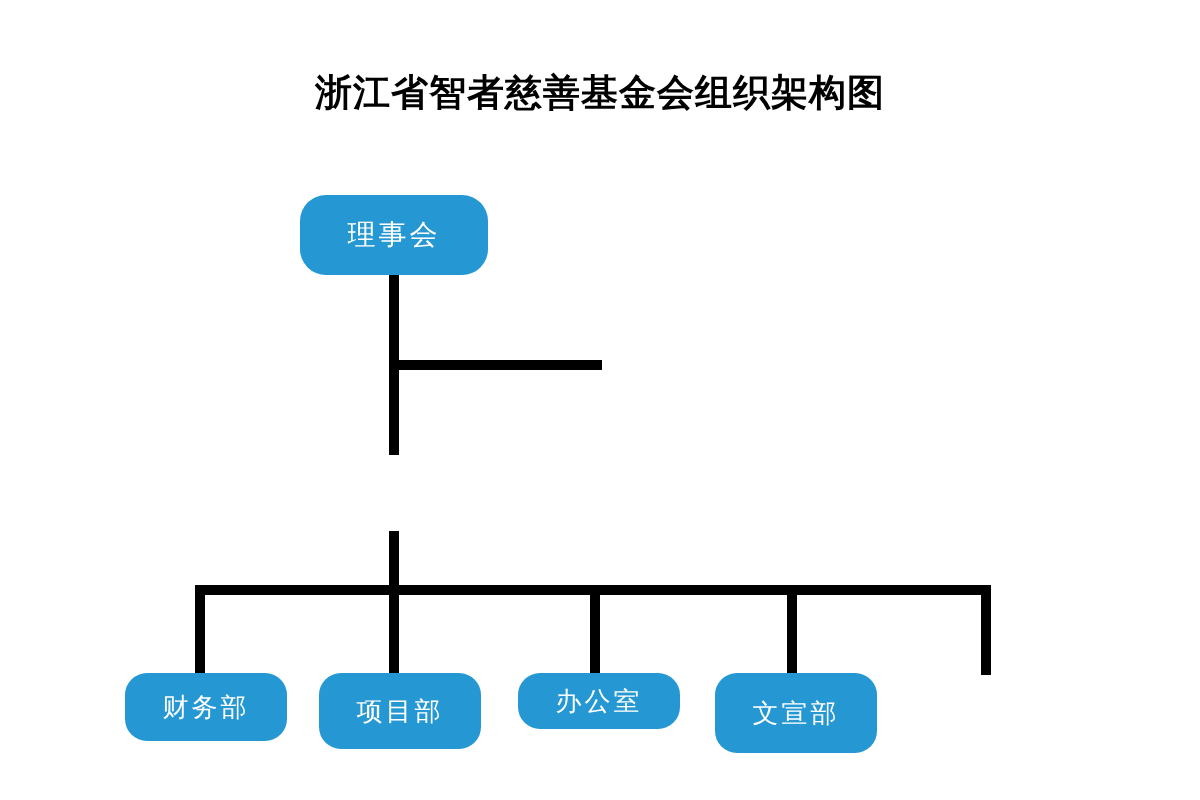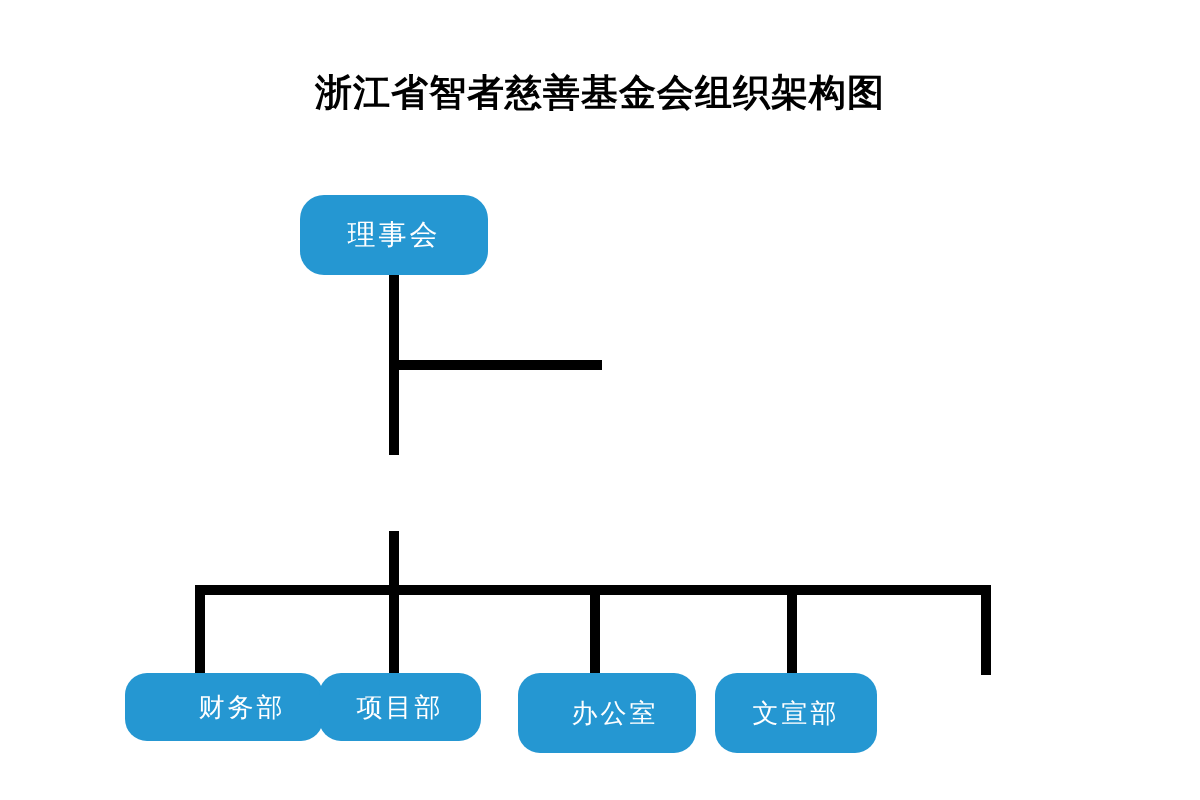--- a/index.html
+++ b/index.html
@@ -63,26 +63,26 @@
   <div class="line v" style="left:389px; top:262px; height:181px;"></div>
   <div class="line h" style="left:394px; top:348px; width:208px;"></div>
   <div class="line v" style="left:389px; top:519px; height:62px;"></div>
   <div class="line h" style="left:195px; top:573px; width:796px;"></div>
   <div class="line v" style="left:195px; top:577px; height:86px;"></div>
   <div class="line v" style="left:389px; top:577px; height:86px;"></div>
   <div class="line v" style="left:590px; top:577px; height:86px;"></div>
   <div class="line v" style="left:787px; top:577px; height:86px;"></div>
   <div class="line v" style="left:981px; top:577px; height:86px;"></div>
 
-  <div class="node lg" style="left:300px; top:183px; width:188px; height:80px;border-radius:24px;">理事会</div>
+  <div class="node lg" style="left:300px; top:183px; width:188px; height:80px;">理事会</div>
 
 
 
-  <div class="node sm" style="left:125px; top:661px; width:162px; height:68px;padding-left:36px;">财务部</div>
+  <div class="node sm" style="left:125px; top:661px; width:162px; height:68px;">财务部</div>
 
-  <div class="node sm" style="left:319px; top:661px; width:162px; height:68px;">项目部</div>
+  <div class="node sm" style="left:319px; top:661px; width:162px; height:76px;">项目部</div>
 
-  <div class="node sm" style="left:518px; top:661px; width:162px; height:80px;padding-left:16px;">办公室</div>
+  <div class="node sm" style="left:518px; top:661px; width:162px; height:56px;">办公室</div>
 
   <div class="node sm" style="left:715px; top:661px; width:162px; height:80px;">文宣部</div>
 
 
 </div>
 
 </body></html>

